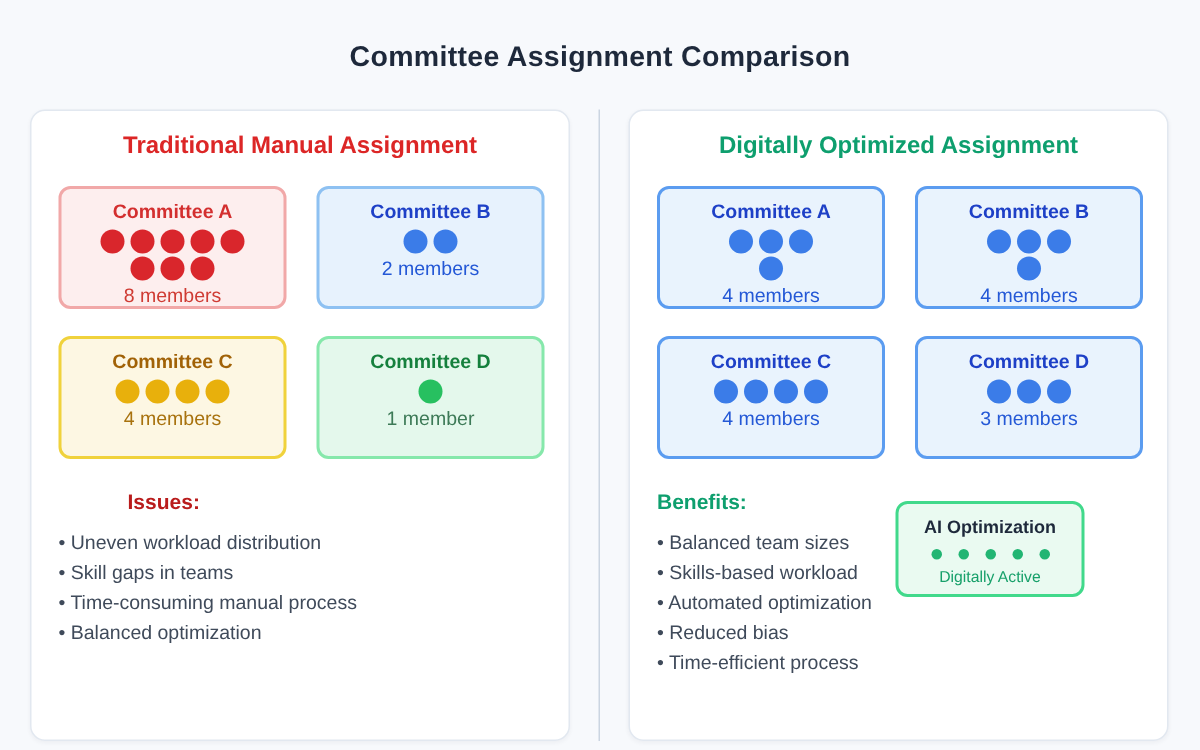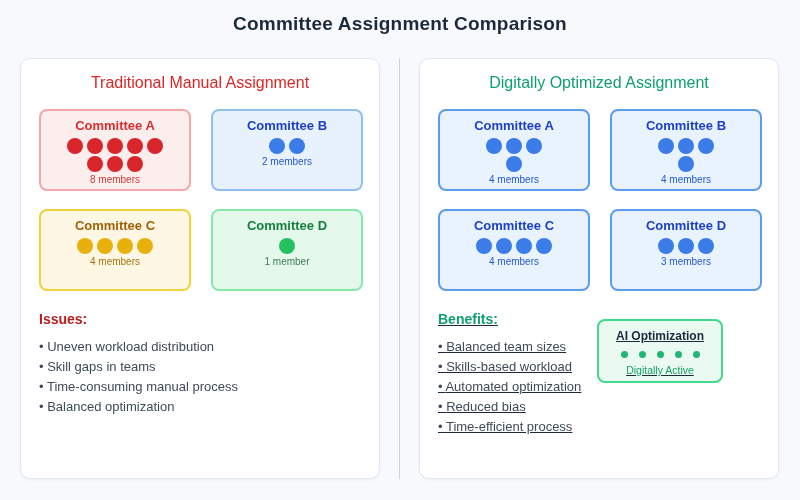--- a/index.html
+++ b/index.html
@@ -10,20 +10,21 @@
     color: #1e293b;
     overflow: hidden;
   }
   .page-title {
     text-align: center;
     font-size: 19px;
     font-weight: bold;
     color: #1e293b;
     padding-top: 13px;
     letter-spacing: 0.2px;
+    margin-top: 15px;
   }
   .panels {
     display: flex;
     margin: 23px 20px 0 20px;
     align-items: stretch;
   }
   .panel {
     width: 360px;
     height: 421px;
     background: #ffffff;
@@ -33,21 +34,21 @@
     padding: 15px 18px 18px 18px;
   }
   .divider {
     width: 1px;
     background: #cbd5e1;
     margin: 0 19px;
   }
   .panel-title {
     text-align: center;
     font-size: 16px;
-    font-weight: normal;
+    font-weight: bold;
     margin-bottom: 17px;
   }
   .cards {
     display: grid;
     grid-template-columns: 152px 152px;
     column-gap: 20px;
     row-gap: 18px;
   }
   .card {
     height: 82px;
@@ -64,27 +65,27 @@
     font-weight: bold;
     margin-bottom: 5px;
   }
   .dots { display: flex; flex-direction: column; align-items: center; }
   .dot-row { display: flex; gap: 4px; justify-content: center; margin-bottom: 2px; }
   .dot {
     width: 16px; height: 16px;
     border-radius: 50%;
     display: inline-block;
   }
-  .member-count { font-size: 10px; margin-top: 0px; }
+  .member-count { font-size: 13px; margin-top: 0px; }
   .list-section { margin-top: 20px; }
   .list-heading { font-size: 14px; font-weight: bold; margin-bottom: 10px; }
   .bullet-list { list-style: none; font-size: 13px; color: #3f4a5a; }
   .bullet-list li { line-height: 20px; }
   .bullet-list li::before { content: "• "; }
-  .list-row { display: flex; text-decoration: underline; }
+  .list-row { display: flex; }
   .list-col { flex: 1; }
   .ai-box {
     width: 126px;
     height: 64px;
     margin-top: 8px;
     margin-right: 37px;
     border: 2px solid;
     border-radius: 8px;
     text-align: center;
     padding-top: 8px;
@@ -150,21 +151,21 @@
         <div class="dots">
             <div class="dot-row">
               <span class="dot" style="background: rgb(39, 192, 96);"></span>
             </div>
           </div>
         <div class="member-count" style="color: rgb(61, 122, 87);">1 member</div>
       </article>
     </div>
 
     <div class="list-section">
-      <h3 class="list-heading" style="color: rgb(185, 28, 28);">Issues:</h3>
+      <h3 class="list-heading" style="color: rgb(185, 28, 28); margin-left: 46px;">Issues:</h3>
       <ul class="bullet-list">
         <li>Uneven workload distribution</li>
         <li>Skill gaps in teams</li>
         <li>Time-consuming manual process</li>
         <li>Balanced optimization</li>
       </ul>
     </div>
   </section>
 
   <div class="divider"></div>

